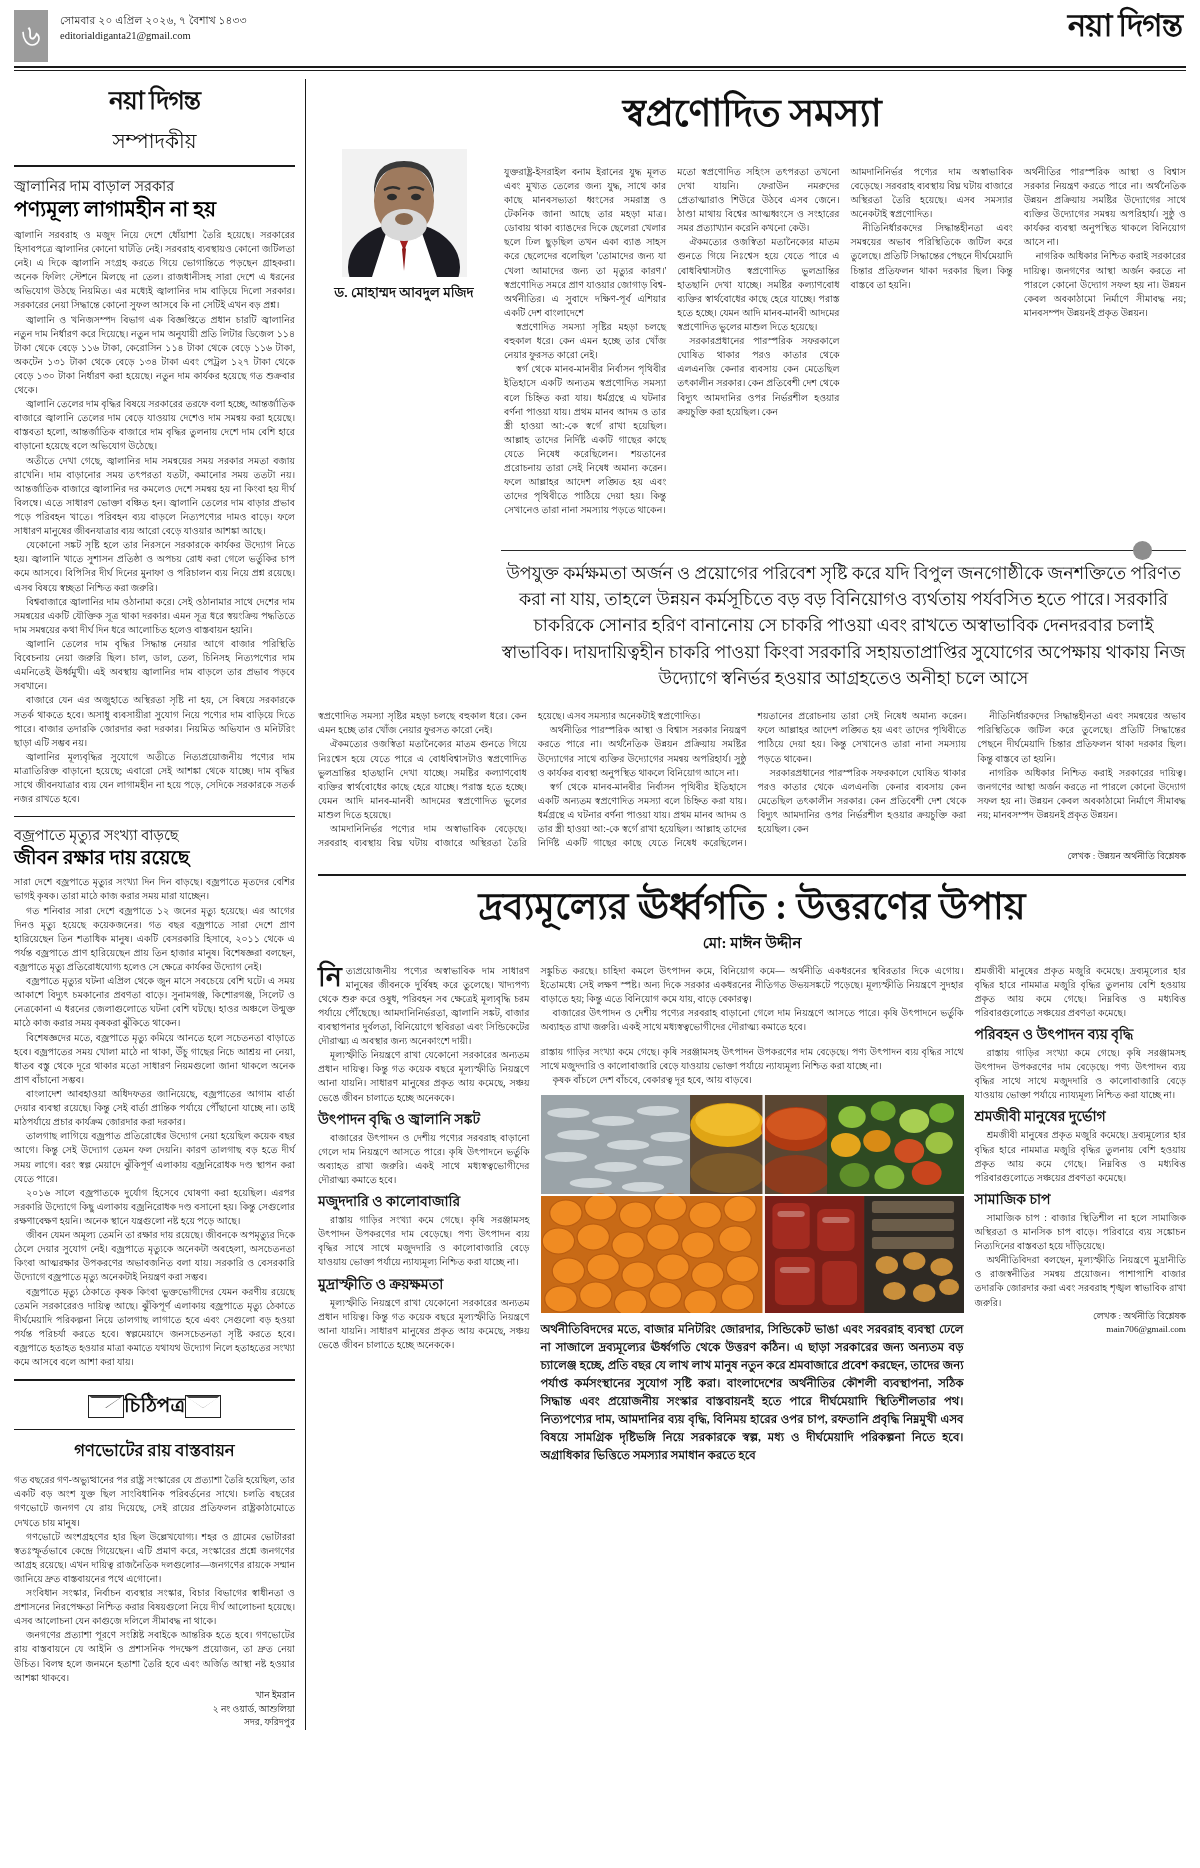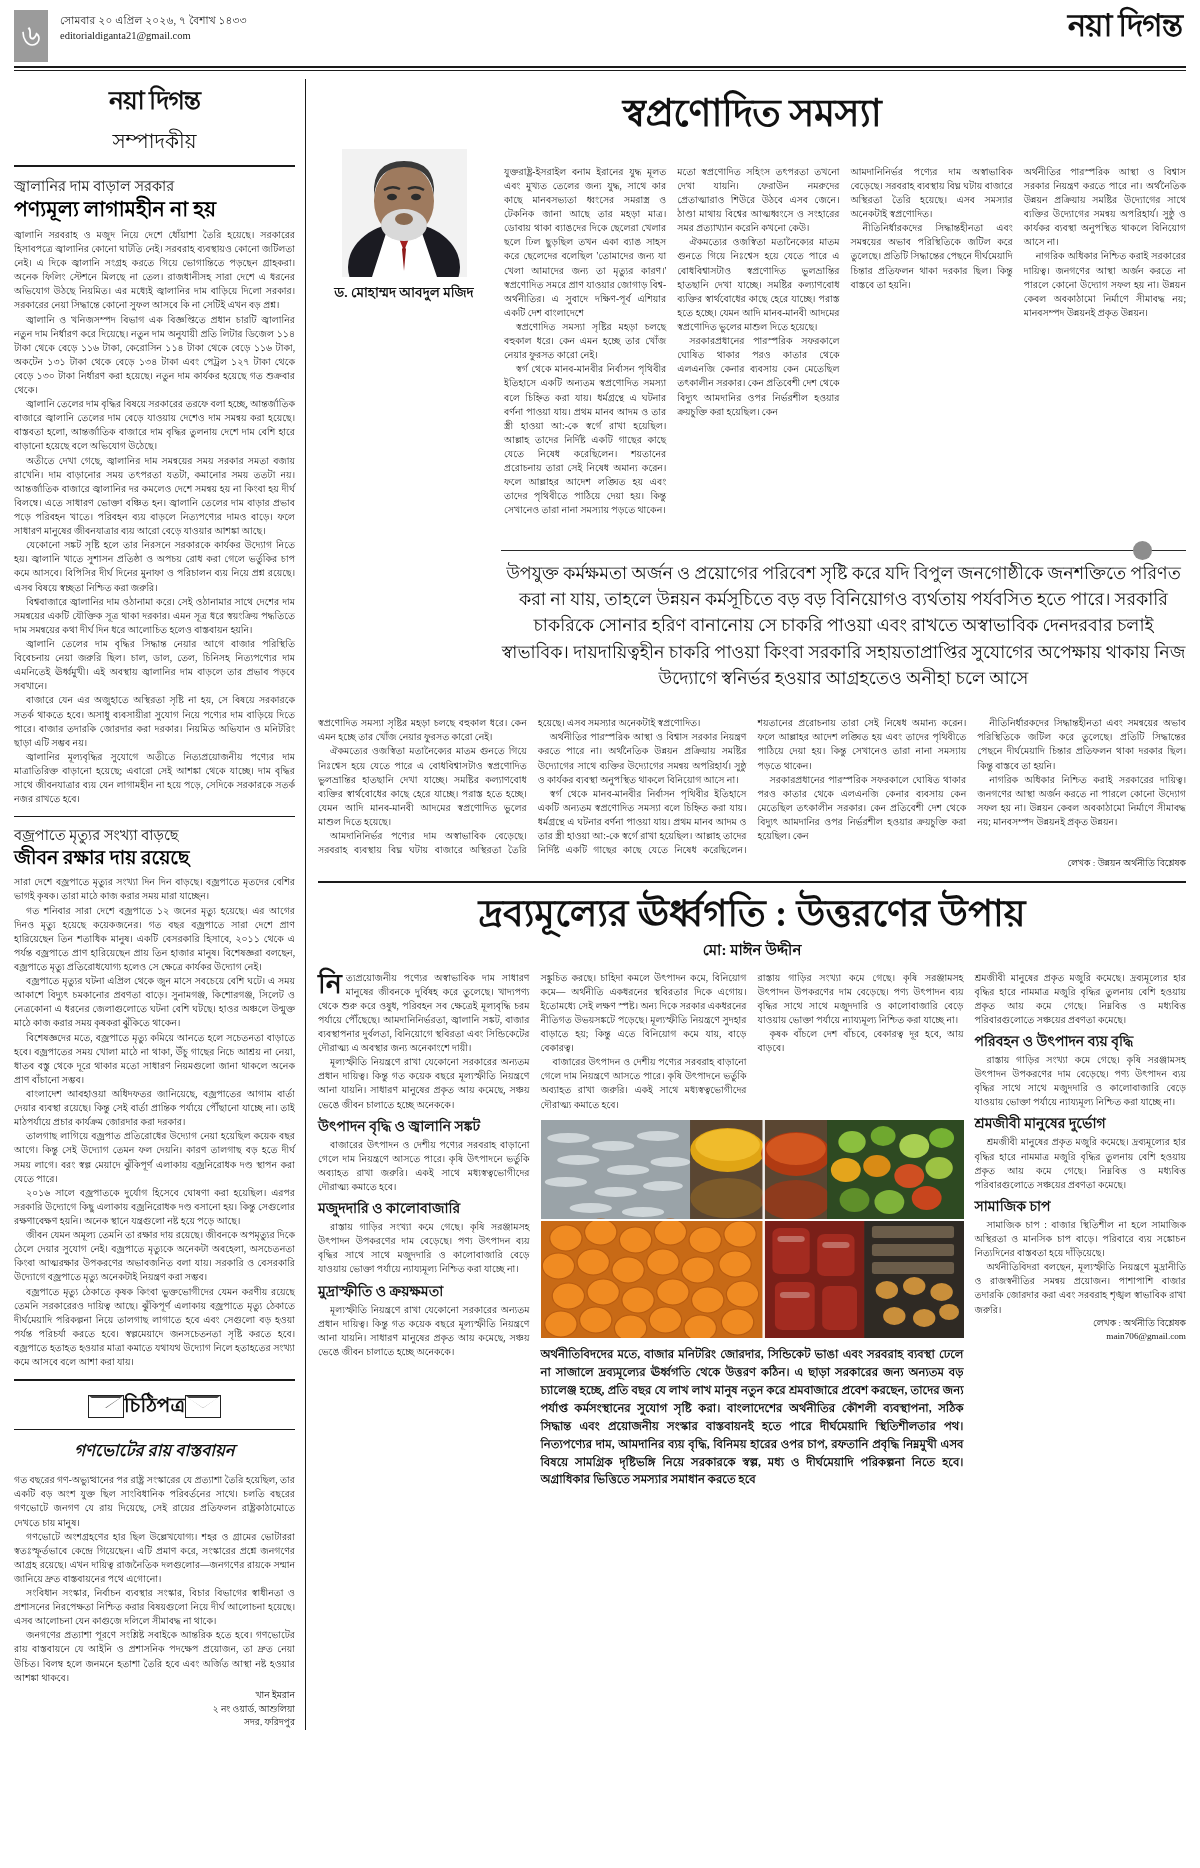--- a/index.html
+++ b/index.html
@@ -45,36 +45,36 @@
   .sep.thick{height:2px;}
 
   
   .letters-head{display:flex;align-items:center;justify-content:center;gap:0;margin:6px 0 2px 0;}
   .letters-title{font-size:20px;font-weight:bold;}
   .env{width:34px;height:21px;border:1.3px solid #222;position:relative;background:#fff;}
   .env:before{content:"";position:absolute;left:0;top:0;width:0;height:0;
     border-left:17px solid transparent;border-right:17px solid transparent;border-top:12px solid #222;opacity:.85;}
   .env:after{content:"";position:absolute;left:1.5px;top:1.5px;width:0;height:0;
     border-left:15px solid transparent;border-right:15px solid transparent;border-top:10px solid #fff;}
-  .letter-title{text-align:center;font-size:16.5px;font-weight:bold;margin:8px 0 8px 0;font-style:italic;}
+  .letter-title{text-align:center;font-size:16.5px;font-weight:bold;margin:8px 0 8px 0;}
   .sign{text-align:right;font-size:9.2px;line-height:1.5;margin-top:4px;}
 
   
   .main-title{text-align:center;font-size:38px;font-weight:bold;letter-spacing:-.5px;margin:14px 0 4px 0;line-height:1.1;}
   .art-head{display:flex;gap:14px;margin-top:14px;}
   .author-wrap{width:172px;flex:0 0 172px;text-align:center;}
   .author-photo{width:125px;height:128px;margin:0 auto;overflow:hidden;background:#e8e8e8;position:relative;}
   .author-name{font-size:13.5px;font-weight:bold;margin-top:8px;line-height:1.25;}
   .cols4{column-count:4;column-gap:11px;column-rule:none;}
 
   .art-grid{display:flex;gap:11px;margin-top:16px;}
   .acol{flex:1 1 0;min-width:0;}
 
   
-  .pull{margin:10px 0 17px 0;position:relative;padding-top:14px;}
+  .pull{margin:10px 0 10px 0;position:relative;padding-top:14px;}
   .pull-line{height:1.4px;background:#2a2a2a;position:relative;}
   .pull-dot{position:absolute;right:34px;top:-9px;width:19px;height:19px;border-radius:50%;background:#8d8d8d;}
   .pull-text{font-size:17.5px;line-height:1.5;text-align:center;margin-top:9px;color:#0d0d0d;}
 
   
   .btm-title{text-align:center;font-size:37px;font-weight:bold;margin:10px 0 2px 0;line-height:1.15;}
   .btm-by{text-align:center;font-size:15px;font-weight:bold;margin-bottom:8px;}
 
   .photo{width:100%;height:218px;position:relative;overflow:hidden;background:#555;}
   .cap-box{font-size:11.6px;line-height:1.55;text-align:justify;font-weight:bold;margin-top:8px;}
@@ -263,21 +263,21 @@
             <p>মূল্যস্ফীতি নিয়ন্ত্রণে রাখা যেকোনো সরকারের অন্যতম প্রধান দায়িত্ব। কিন্তু গত কয়েক বছরে মূল্যস্ফীতি নিয়ন্ত্রণে আনা যায়নি। সাধারণ মানুষের প্রকৃত আয় কমেছে, সঞ্চয় ভেঙে জীবন চালাতে হচ্ছে অনেককে।</p>
             <div class="subhead">উৎপাদন বৃদ্ধি ও জ্বালানি সঙ্কট</div>
             <p>বাজারের উৎপাদন ও দেশীয় পণ্যের সরবরাহ বাড়ানো গেলে দাম নিয়ন্ত্রণে আসতে পারে। কৃষি উৎপাদনে ভর্তুকি অব্যাহত রাখা জরুরি। একই সাথে মধ্যস্বত্বভোগীদের দৌরাত্ম্য কমাতে হবে।</p>
             <div class="subhead">মজুদদারি ও কালোবাজারি</div>
             <p>রাস্তায় গাড়ির সংখ্যা কমে গেছে। কৃষি সরঞ্জামসহ উৎপাদন উপকরণের দাম বেড়েছে। পণ্য উৎপাদন ব্যয় বৃদ্ধির সাথে সাথে মজুদদারি ও কালোবাজারি বেড়ে যাওয়ায় ভোক্তা পর্যায়ে ন্যায্যমূল্য নিশ্চিত করা যাচ্ছে না।</p>
             <div class="subhead">মুদ্রাস্ফীতি ও ক্রয়ক্ষমতা</div>
             <p>মূল্যস্ফীতি নিয়ন্ত্রণে রাখা যেকোনো সরকারের অন্যতম প্রধান দায়িত্ব। কিন্তু গত কয়েক বছরে মূল্যস্ফীতি নিয়ন্ত্রণে আনা যায়নি। সাধারণ মানুষের প্রকৃত আয় কমেছে, সঞ্চয় ভেঙে জীবন চালাতে হচ্ছে অনেককে।</p>
           </div>
 
           <div style="flex:2 2 0;min-width:0;">
-            <div style="display:flex;gap:11px;">
+            <div style="display:flex;gap:11px;flex-direction:column;">
               <div class="acol bodytext">
                 <p class="first">সঙ্কুচিত করছে। চাহিদা কমলে উৎপাদন কমে, বিনিয়োগ কমে— অর্থনীতি একধরনের স্থবিরতার দিকে এগোয়। ইতোমধ্যে সেই লক্ষণ স্পষ্ট। অন্য দিকে সরকার একধরনের নীতিগত উভয়সঙ্কটে পড়েছে। মূল্যস্ফীতি নিয়ন্ত্রণে সুদহার বাড়াতে হয়; কিন্তু এতে বিনিয়োগ কমে যায়, বাড়ে বেকারত্ব।</p>
                 <p>বাজারের উৎপাদন ও দেশীয় পণ্যের সরবরাহ বাড়ানো গেলে দাম নিয়ন্ত্রণে আসতে পারে। কৃষি উৎপাদনে ভর্তুকি অব্যাহত রাখা জরুরি। একই সাথে মধ্যস্বত্বভোগীদের দৌরাত্ম্য কমাতে হবে।</p>
               </div>
               <div class="acol bodytext">
                 <p class="first">রাস্তায় গাড়ির সংখ্যা কমে গেছে। কৃষি সরঞ্জামসহ উৎপাদন উপকরণের দাম বেড়েছে। পণ্য উৎপাদন ব্যয় বৃদ্ধির সাথে সাথে মজুদদারি ও কালোবাজারি বেড়ে যাওয়ায় ভোক্তা পর্যায়ে ন্যায্যমূল্য নিশ্চিত করা যাচ্ছে না।</p>
                 <p>কৃষক বাঁচলে দেশ বাঁচবে, বেকারত্ব দূর হবে, আয় বাড়বে।</p>
               </div>
             </div>
 

